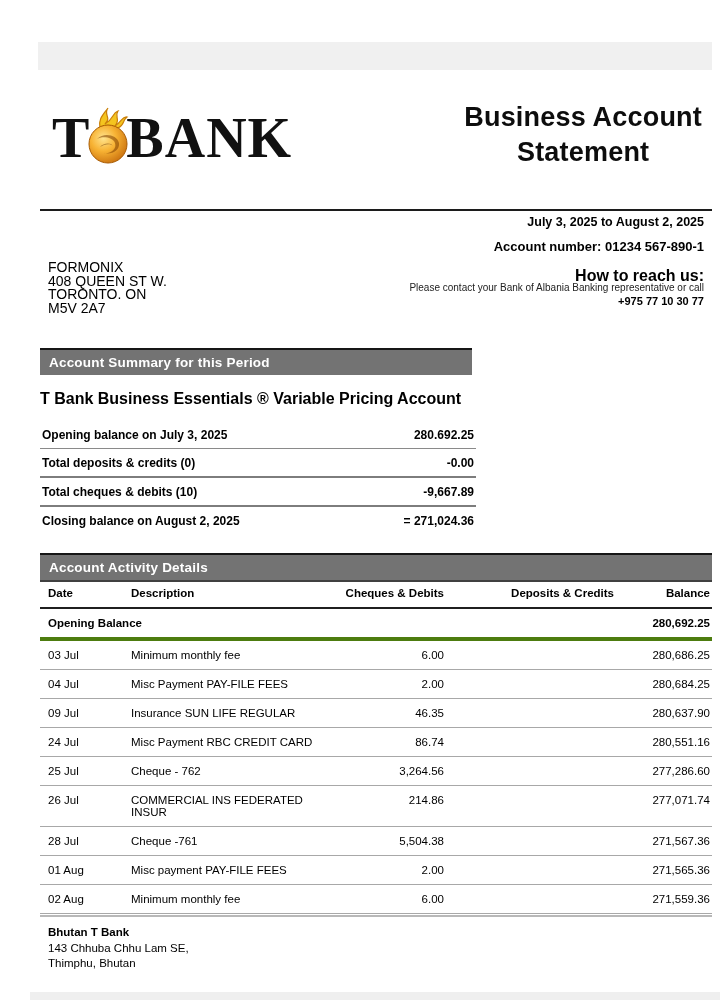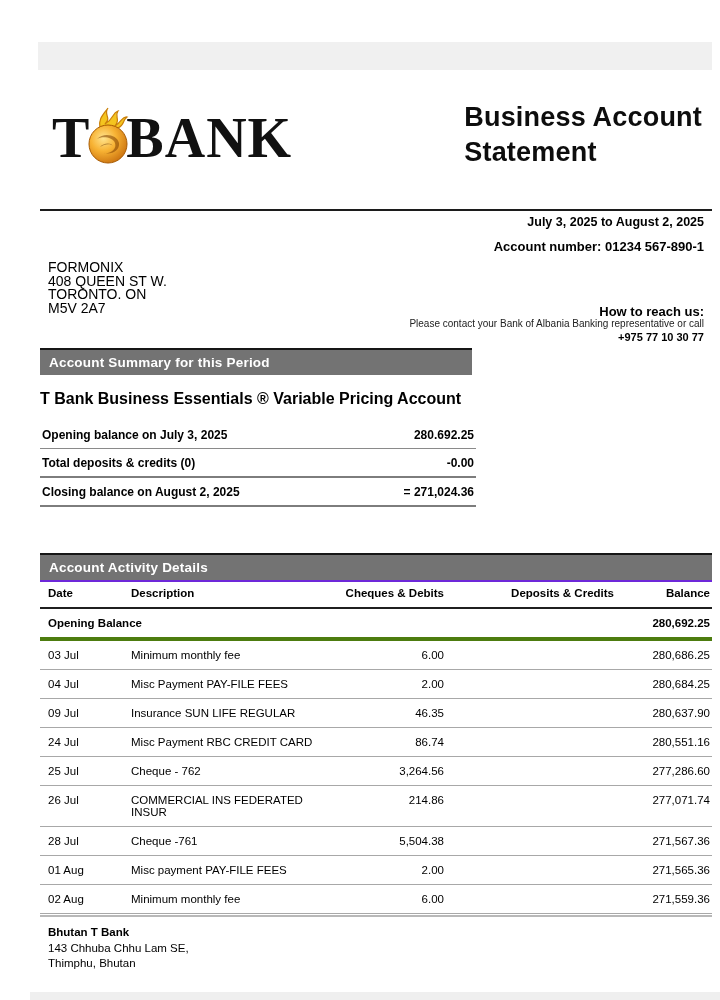--- a/index.html
+++ b/index.html
@@ -20,46 +20,46 @@
   .logo { position:absolute; left:52px; top:108px; display:flex; align-items:center; }
   .logo .letter {
     font-family:"Liberation Serif", serif;
     font-weight:700; font-size:56px; line-height:60px; color:#111;
     letter-spacing:1px;
   }
   .logo .ball { position:relative; width:44px; height:58px; margin:0 -4px; z-index:2; top:-2px; }
 
   
   .doc-title {
-    position:absolute; top:100px; right:18px; text-align:left;
+    position:absolute; top:100px; right:18px; text-align:center;
     font-size:27px; font-weight:bold; line-height:35px; color:#0d0d0d;
     letter-spacing:0.2px;
   }
 
   .rule-top { position:absolute; left:40px; top:209px; width:672px; height:2px; background:#1c1c1c; }
 
   .period { position:absolute; top:215px; right:16px; font-size:12.5px; font-weight:bold; }
   .acct-num { position:absolute; top:239px; right:16px; font-size:13px; font-weight:bold; }
 
   .addr { position:absolute; left:48px; top:261px; font-size:14px; font-weight:normal; line-height:13.5px; }
 
   .reach { position:absolute; top:269px; right:16px; text-align:right; }
-  .reach .reach-head { font-size:13px; font-weight:bold; line-height:13px;margin-top:36px; }
+  .reach .reach-head { font-size:16px; font-weight:bold; line-height:13px; }
   .reach .reach-line { font-size:10px; color:#222; line-height:12.5px; }
   .reach .reach-phone { font-size:11px; font-weight:bold; line-height:13px; }
   .reach .reach-web { font-size:10.5px; line-height:13px; }
 
   .section-bar {
     background:#737373; border-top:2px solid #161616;
     color:#ffffff; font-weight:bold; font-size:13.5px;
     padding:5px 0 5px 9px; letter-spacing:0.2px;
   }
   .summary-bar { position:absolute; left:40px; top:348px; width:432px; }
   .activity-bar-wrap { position:absolute; left:40px; top:553px; width:672px; }
-  .activity-bar-wrap .section-bar { border-bottom:2px solid #6d28d9; }
+  .activity-bar-wrap .section-bar { border-bottom:2px solid #404040; }
 
   .product-name { position:absolute; left:40px; top:390px; font-size:16px; font-weight:bold; }
 
   .summary-table { position:absolute; left:40px; top:424px; width:436px; }
   .summary-row { display:flex; justify-content:space-between; font-size:12px; font-weight:bold; padding:7px 2px 6px 2px; }
   .summary-row:nth-child(1) { padding-top:4px; border-bottom:1px solid #8a8a8a; }
   .summary-row:nth-child(2) { border-bottom:2px solid #7d7d7d; }
   .summary-row:nth-child(3) { border-bottom:2px solid #7d7d7d; }
 
   .activity-table { position:absolute; left:40px; top:582px; width:672px; }
@@ -136,20 +136,24 @@
   <div class="summary-table">
     <div class="summary-row">
       <span>Opening balance on July 3, 2025</span>
       <span>280.692.25</span>
     </div>
     <div class="summary-row">
       <span>Total deposits &amp; credits (0)</span>
       <span>-0.00</span>
     </div>
     <div class="summary-row">
+      <span>Total cheques &amp; debits (10)</span>
+      <span>-9,667.89</span>
+    </div>
+    <div class="summary-row">
       <span>Closing balance on August 2, 2025</span>
       <span>= 271,024.36</span>
     </div>
   </div>
 
   <div class="activity-bar-wrap">
     <div class="section-bar">Account Activity Details</div>
   </div>
 
   <div class="activity-table">

